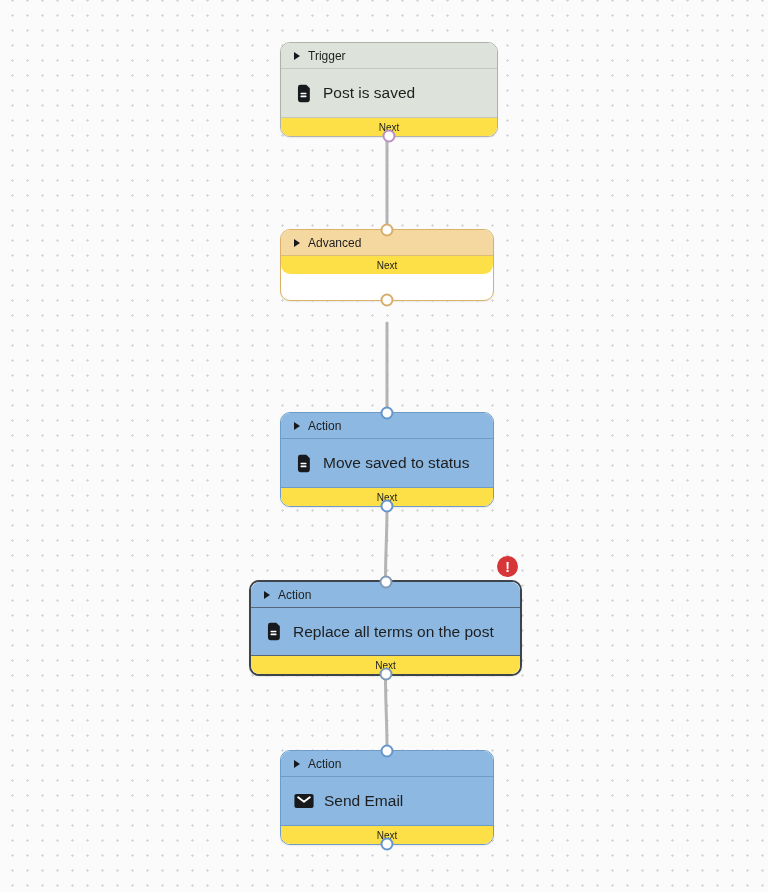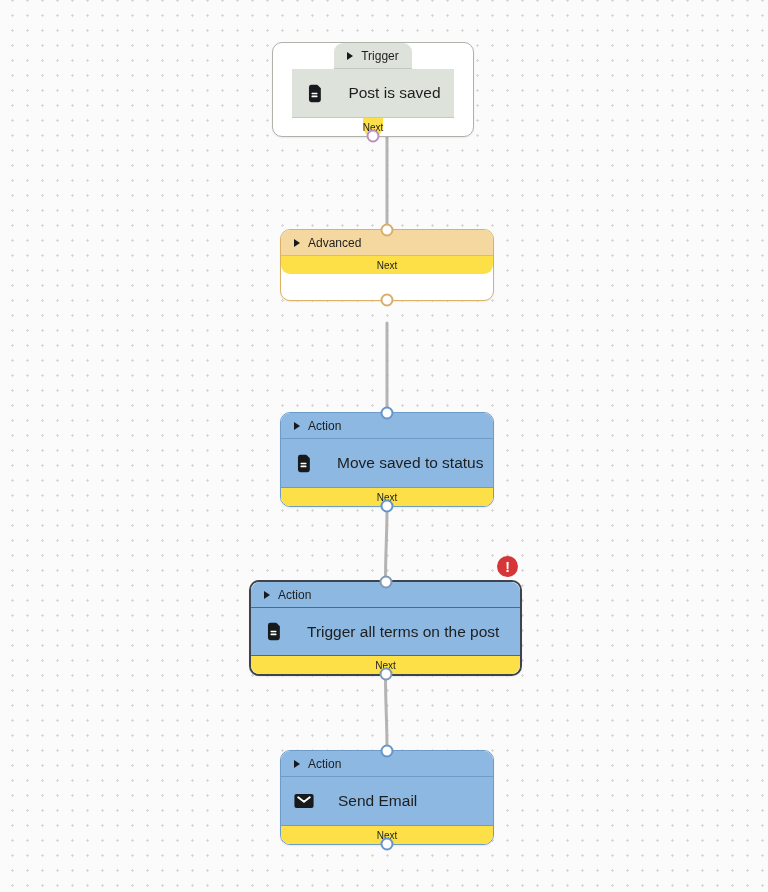--- a/index.html
+++ b/index.html
@@ -44,21 +44,21 @@
   .tri {
     width: 0; height: 0; flex: 0 0 auto;
     border-left: 6px solid #17191c;
     border-top: 4px solid transparent;
     border-bottom: 4px solid transparent;
   }
   .node-body {
     background: var(--bg);
     border-bottom: 1px solid var(--div);
     flex: 1;
-    display: flex; align-items: center; gap: 24px;
+    display: flex; align-items: center; gap: 10px;
     padding: 0 13px;
     font-size: 15.5px;
     white-space: nowrap;
     overflow: hidden;
   }
   .node-body svg { flex: 0 0 auto; display: block; }
   .node-footer {
     background: #fde047;
     height: 18px;
     border-radius: 0 0 9px 9px;
@@ -85,21 +85,21 @@
     border-radius: 50%;
     background: #d63638;
     color: #fff;
     font-size: 14px; font-weight: 700;
     display: flex; align-items: center; justify-content: center;
     z-index: 4;
     line-height: 1;
   }
 
   
-  #node-0 { left: 272px; top: 42px;  width: 202px; height: 95px; align-items: center; }
+  #node-0 { left: 280px; top: 42px;  width: 218px; height: 95px; }
   #node-1 { left: 280px; top: 229px; width: 214px; height: 72px; }
   #node-2 { left: 280px; top: 412px; width: 214px; height: 95px; }
   #node-3 { left: 249px; top: 580px; width: 273px; height: 96px; }
   #node-4 { left: 280px; top: 750px; width: 214px; height: 95px; }
 </style>
 </head>
 <body>
 
 <svg class="connectors" width="768" height="892" aria-hidden="true">
   <path d="M387 137 L387 229"></path>
@@ -158,21 +158,21 @@
   <div class="node-header">
     <span class="tri"></span>
     <span>Action</span>
   </div>
   <div class="node-body">
     <svg width="19" height="19" viewBox="0 0 24 24">
       <path fill="#17191c" d="M5 4a3 3 0 0 1 3-3h7.5L20 5.5V20a3 3 0 0 1-3 3H8a3 3 0 0 1-3-3V4z"></path>
       <rect x="8.2" y="11" width="7.6" height="2" rx="0.6" fill="#fff"></rect>
       <rect x="8.2" y="14.6" width="7.6" height="2" rx="0.6" fill="#fff"></rect>
     </svg>
-    <span>Trigger all terms on the post</span>
+    <span>Replace all terms on the post</span>
   </div>
   <div class="node-footer">Next</div>
   <span class="port port-bottom"></span>
 </div>
 
 <div class="error-badge">!</div>
 
 <div class="node node--action" id="node-4">
   <span class="port port-top"></span>
   <div class="node-header">

